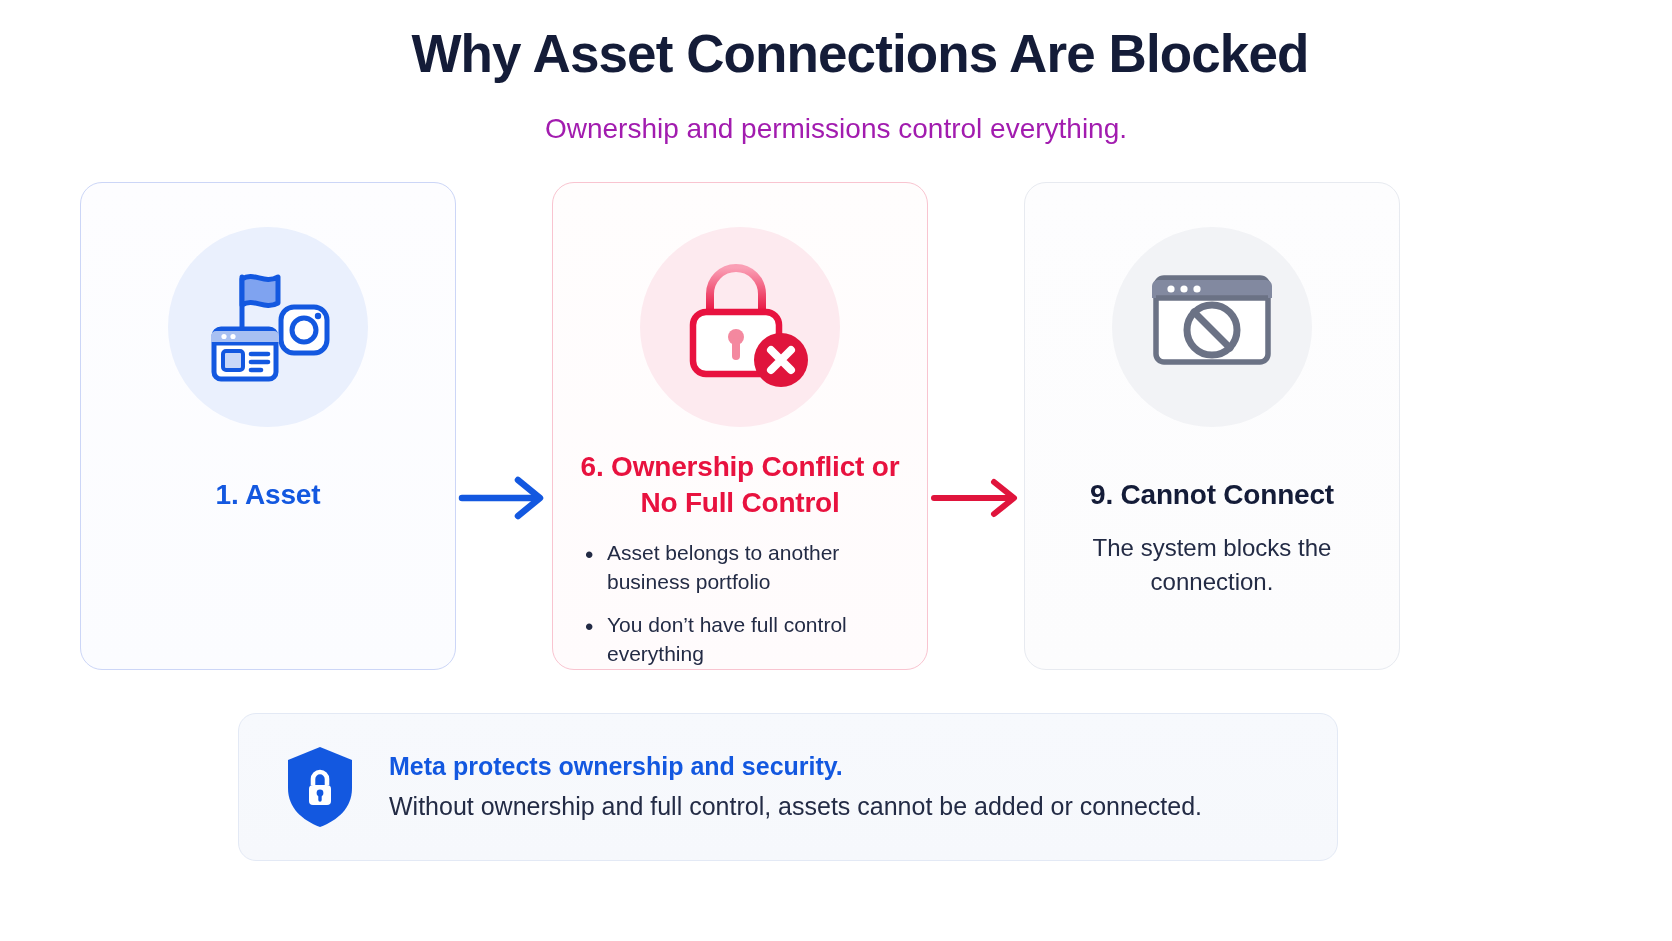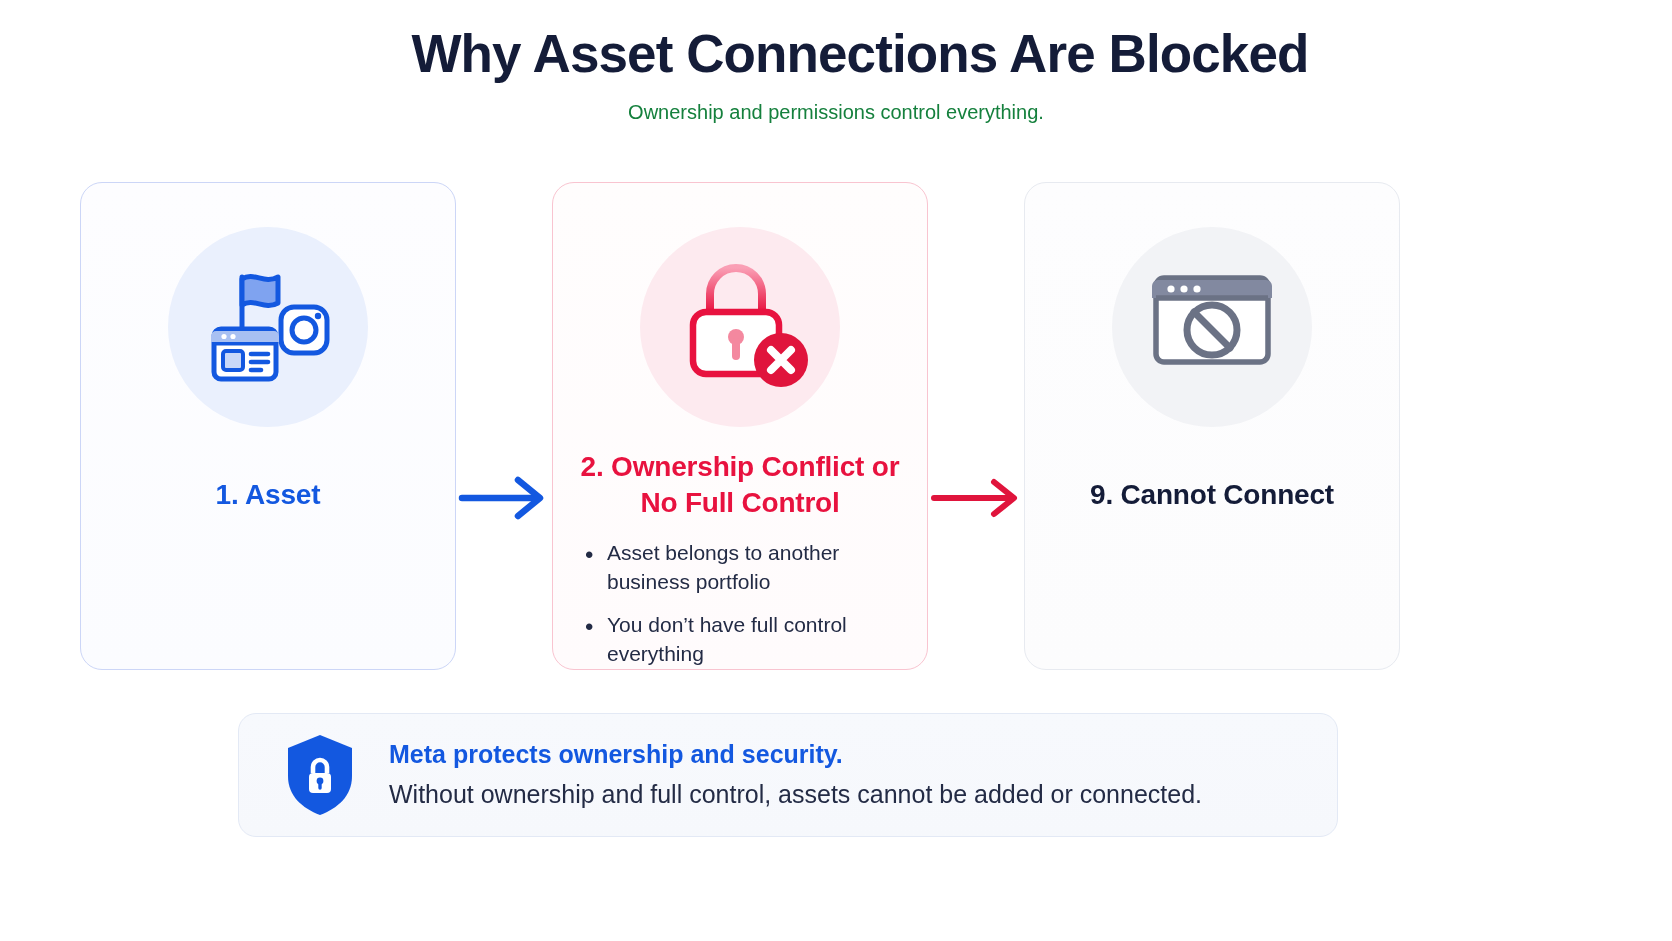--- a/index.html
+++ b/index.html
@@ -23,23 +23,23 @@
   .page-title {
     font-size: 53px;
     font-weight: bold;
     color: #141c38;
     letter-spacing: -0.9px;
     line-height: 1.15;
     margin: 0;
     padding-left: 48px;
   }
   .page-subtitle {
-    font-size: 20px;
-    color: #15803d;
-    margin: 16px 0 0 0;
+    font-size: 28px;
+    color: #a21caf;
+    margin: 28px 0 0 0;
     font-weight: 400;
   }
 
   
   .steps-row {
     position: absolute;
     left: 80px;
     top: 182px;
     width: 1224px;
     height: 488px;
@@ -139,21 +139,21 @@
     padding-top: 148px;
     box-sizing: border-box;
   }
 
   
   .footer-banner {
     position: absolute;
     left: 238px;
     top: 713px;
     width: 1100px;
-    height: 124px;
+    height: 148px;
     box-sizing: border-box;
     background: linear-gradient(180deg, #f7f9fd 0%, #f6f8fc 100%);
     border: 1.6px solid #e3e9f5;
     border-radius: 18px;
     display: flex;
     align-items: center;
     padding: 0 44px;
   }
   .footer-icon {
     flex: 0 0 auto;
@@ -237,21 +237,21 @@
           <rect x="28" y="62" width="86" height="62" rx="13" stroke="#e8123f" stroke-width="6.5" fill="#ffffff"></rect>
 
           <circle cx="71" cy="87" r="8" fill="#f4889f"></circle>
           <path d="M71 92 v14" stroke="#f4889f" stroke-width="8" stroke-linecap="round"></path>
 
           <circle cx="116" cy="110" r="27" fill="#e0143c"></circle>
           <path d="M106 100 L126 120 M126 100 L106 120" stroke="#ffffff" stroke-width="8" stroke-linecap="round"></path>
         </svg>
       </span>
     </div>
-    <h2 class="card-title title-red">2. Ownership Conflict or No Full Control</h2>
+    <h2 class="card-title title-red">6. Ownership Conflict or No Full Control</h2>
     <ul class="bullets">
       <li>Asset belongs to another business portfolio</li>
       <li>You don’t have full control everything</li>
     </ul>
   </div>
 
   <div class="arrow">
     <span>
       <svg width="96" height="60" viewBox="0 0 96 60" fill="none">
         <path d="M6 30 H80" stroke="#e0143c" stroke-width="6" stroke-linecap="round"></path>
@@ -269,20 +269,21 @@
           <path d="M14 38 H126" stroke="#6b7285" stroke-width="5.5"></path>
           <circle cx="29" cy="29" r="3.6" fill="#ffffff"></circle>
           <circle cx="42" cy="29" r="3.6" fill="#ffffff"></circle>
           <circle cx="55" cy="29" r="3.6" fill="#ffffff"></circle>
           <circle cx="70" cy="70" r="25" stroke="#6b7285" stroke-width="7" fill="none"></circle>
           <path d="M52 52 L88 88" stroke="#6b7285" stroke-width="7" stroke-linecap="round"></path>
         </svg>
       </span>
     </div>
     <h2 class="card-title title-gray">9. Cannot Connect</h2>
+    <p class="card-desc">The system blocks the connection.</p>
   </div>
 
 </div>
 
 <div class="footer-banner">
   <span class="footer-icon">
     <svg width="74" height="86" viewBox="0 0 74 86" fill="none">
       <path d="M37 3 L69 16 V44 C69 64 55 76 37 83 C19 76 5 64 5 44 V16 Z" fill="#1358e0"></path>
       <rect x="26" y="41" width="22" height="20" rx="4" fill="#ffffff"></rect>
       <path d="M30 41 V35 a7 7 0 0 1 14 0 V41" stroke="#ffffff" stroke-width="4.6" fill="none"></path>

